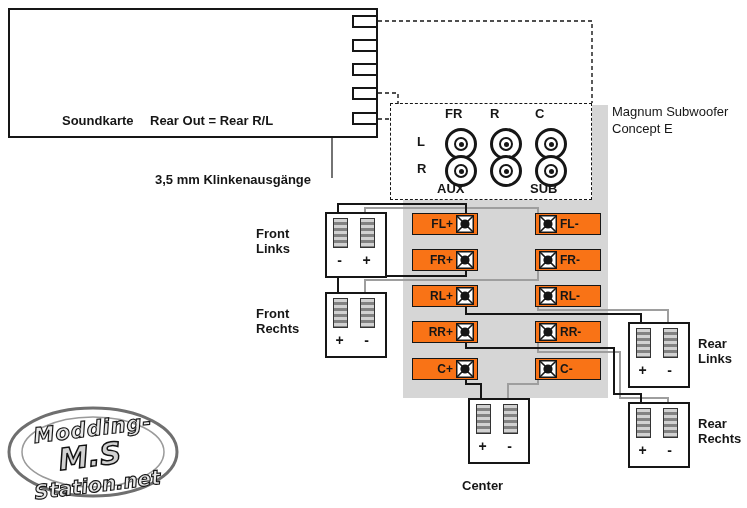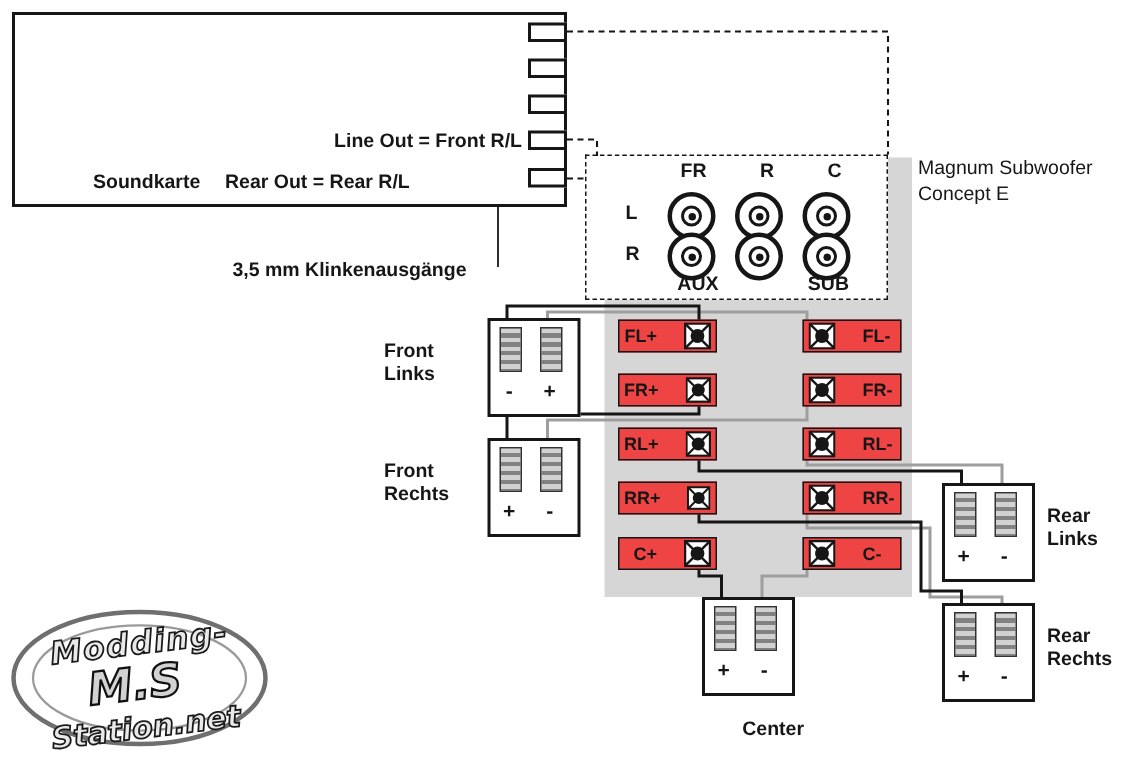--- a/index.html
+++ b/index.html
@@ -8,31 +8,31 @@
   .abs{position:absolute}
   .bold13{font-weight:bold;font-size:13px;line-height:15px;white-space:nowrap}
   .soundcard{left:8px;top:8px;width:370px;height:130px;border:2px solid #161616;background:#fff;box-sizing:border-box}
   .jack{width:26px;height:13px;background:#fff;border:2px solid #161616;left:352px;box-sizing:border-box}
   .panel{left:403px;top:105px;width:205px;height:293px;background:#d6d6d6}
   .inputbox{left:390px;top:103px;width:202px;height:97px;background:#fff;border:1.5px dashed #161616;box-sizing:border-box}
   .rca{width:26px;height:26px;border:3px solid #161616;border-radius:50%;background:#fff;
        display:flex;align-items:center;justify-content:center;box-sizing:content-box}
   .rca::before{content:"";width:10px;height:10px;border:2.5px solid #161616;border-radius:50%;background:#fff}
   .rca::after{content:"";position:absolute;width:5px;height:5px;background:#161616;border-radius:50%}
-  .chip{height:22px;width:66px;display:flex;align-items:center;background:#ef4444;border:1.5px solid #161616;
-        box-sizing:border-box;font-weight:bold;font-size:12px;padding:0 3px;gap:18px}
+  .chip{height:22px;width:66px;display:flex;align-items:center;background:#f97316;border:1.5px solid #161616;
+        box-sizing:border-box;font-weight:bold;font-size:12px;padding:0 3px;gap:3px}
   .chip-l{left:412px;justify-content:flex-end}
   .chip-r{left:535px;justify-content:flex-start}
   .spkbox{width:62px;height:66px;background:#fff;border:2px solid #161616;box-sizing:border-box}
   .strip{position:absolute;top:4px;width:13px;height:28px;border:1px solid #333;
          background:repeating-linear-gradient(180deg,#d2d2d2 0 3px,#828282 3px 6px)}
   .pol{position:absolute;top:38px;width:17px;text-align:center;font-weight:bold;font-size:14px}
   .spklabel{font-weight:bold;font-size:13px;line-height:15px}
   .spklabel.right{text-align:left;width:62px}
-  .ctr{text-align:right}
+  .ctr{text-align:left}
   .subname{left:612px;top:103px;font-size:13px;line-height:17px;white-space:nowrap}
   svg.layer{left:0;top:0;pointer-events:none}
 </style>
 </head>
 <body>
 
 <div id="canvas">
 
   <svg width="0" height="0" style="position:absolute">
     <defs>
@@ -49,21 +49,20 @@
 
   <div class="abs inputbox"></div>
 
   <div class="abs soundcard"></div>
   <div class="abs jack" style="top:15px"></div>
   <div class="abs jack" style="top:39px"></div>
   <div class="abs jack" style="top:63px"></div>
   <div class="abs jack" style="top:87px"></div>
   <div class="abs jack" style="top:112px"></div>
 
-  <div class="abs bold13" style="left:150px;top:86px;width:198px;text-align:right">Line Out = Front R/L</div>
   <div class="abs bold13" style="left:62px;top:113px">Soundkarte</div>
   <div class="abs bold13" style="left:150px;top:113px;width:198px;">Rear Out = Rear R/L</div>
   <div class="abs bold13" style="left:140px;top:172px;width:186px;text-align:center">3,5 mm Klinkenausgänge</div>
 
   <div class="abs bold13 ctr" style="left:445px;top:106px;width:26px">FR</div>
   <div class="abs bold13 ctr" style="left:490px;top:106px;width:26px">R</div>
   <div class="abs bold13 ctr" style="left:535px;top:106px;width:26px">C</div>
   <div class="abs bold13" style="left:417px;top:134px">L</div>
   <div class="abs bold13" style="left:417px;top:161px">R</div>
   <div class="abs bold13 ctr" style="left:437px;top:181px;width:42px">AUX</div>

